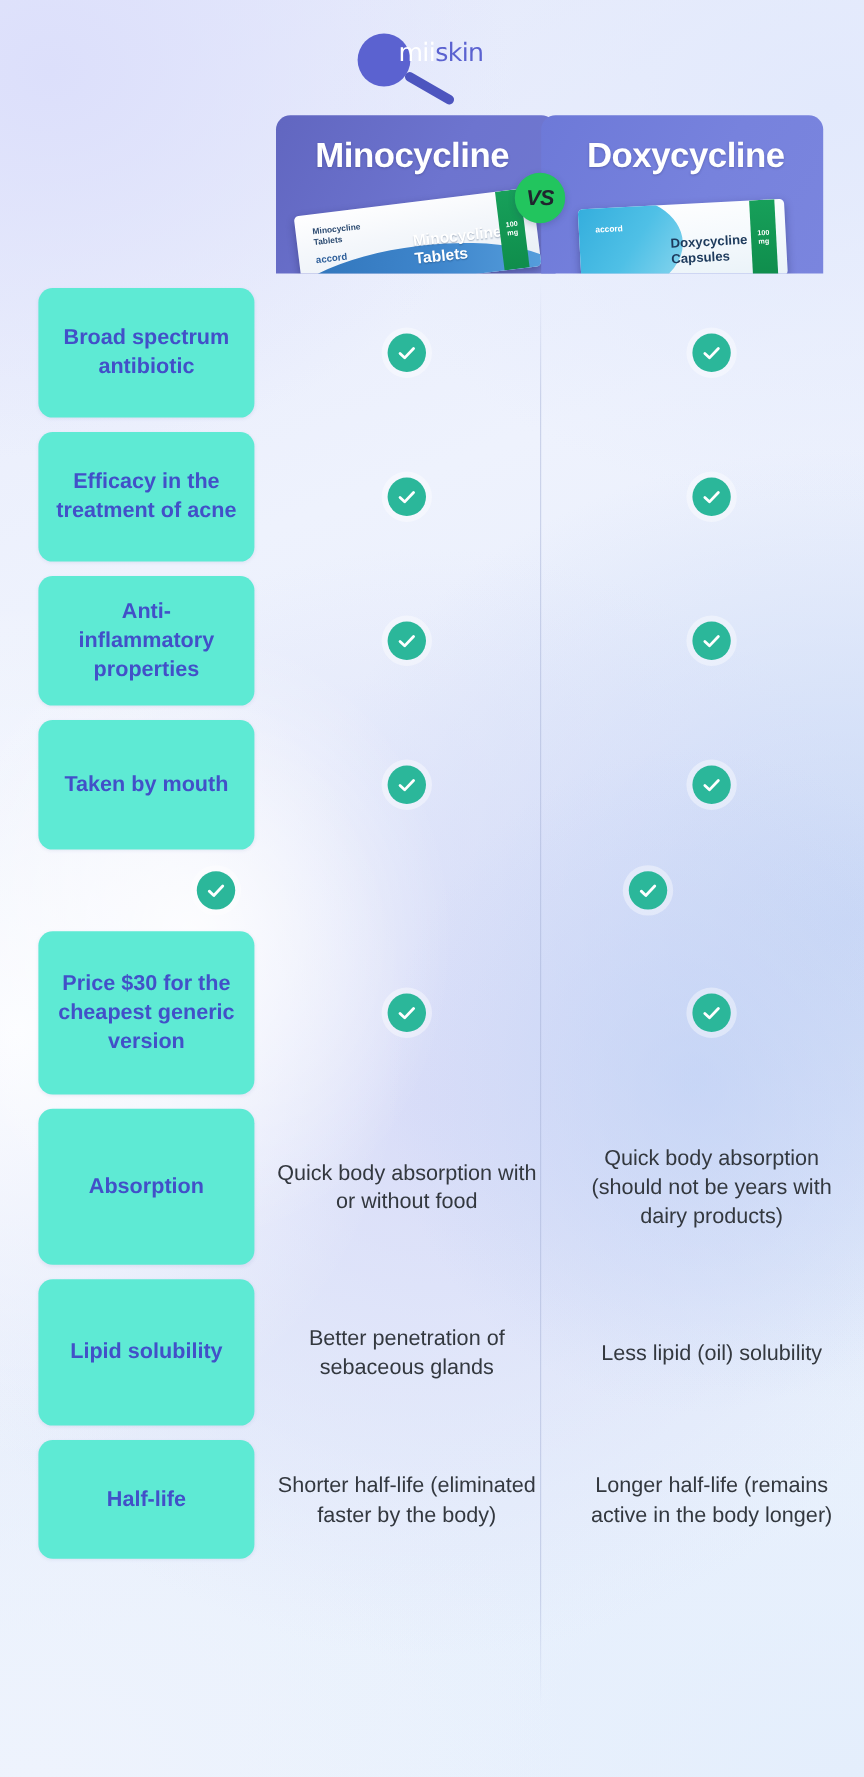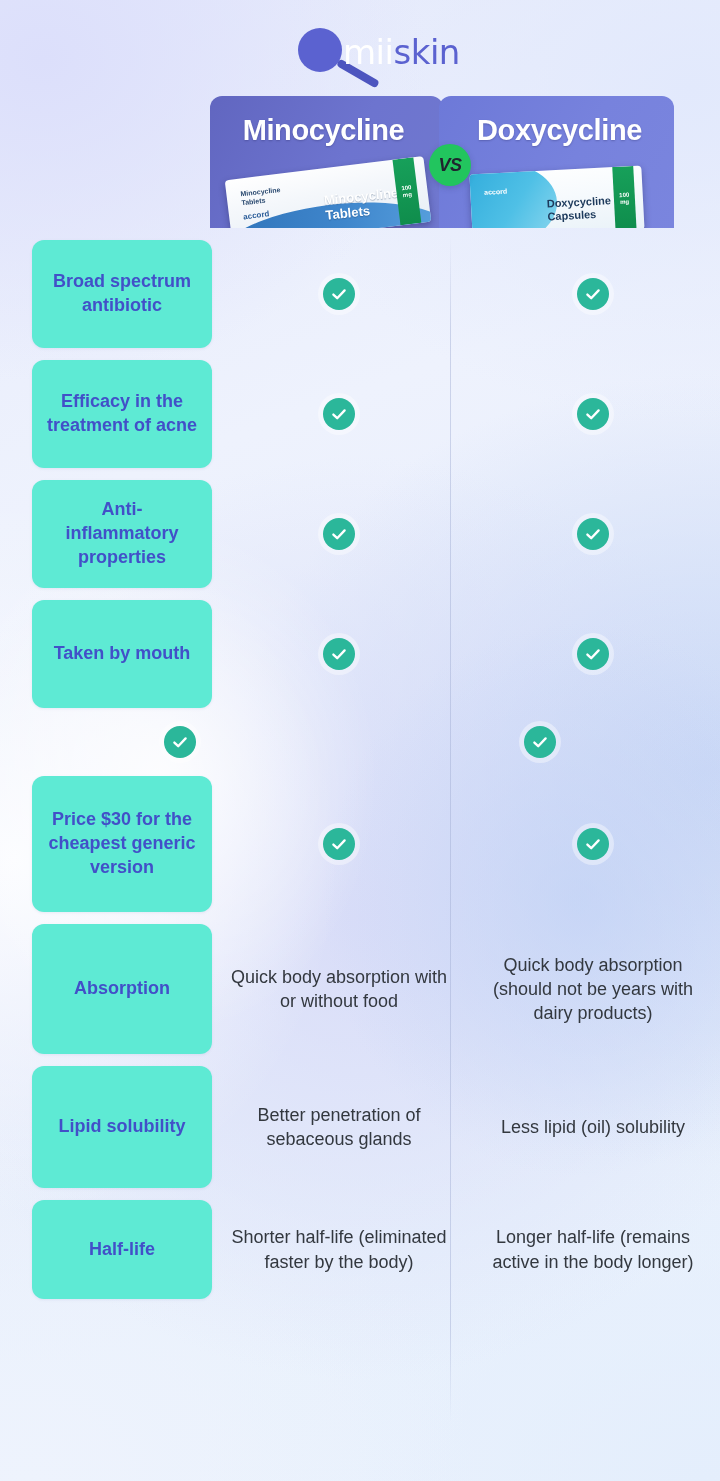--- a/index.html
+++ b/index.html
@@ -76,22 +76,22 @@
     position: absolute;
     left: 46px; top: 32px;
     width: 46px; height: 8px;
     border-radius: 5px;
     background: #4d55bf;
     transform: rotate(30deg);
     transform-origin: left center;
   }
   .logo-text {
     position: absolute;
-    left: 15px; top: 6px;
-    font-size: 34px;
+    left: 4px; top: 6px;
+    font-size: 21px;
     letter-spacing: -0.5px;
     font-weight: 400;
     color: #5b62d0;
     font-family: "DejaVu Sans", sans-serif;
     padding-left: 36px;
   }
   .logo-text .mii { color: #ffffff; }
 
   
   .header {
@@ -100,28 +100,29 @@
     top: 96px;
     width: 480px;
     height: 132px;
   }
   .panel {
     position: absolute;
     top: 0;
     height: 132px;
     border-radius: 12px 12px 0 0;
     overflow: hidden;
+    margin-left: 20px;
   }
   .panel-left {
     left: 0;
     width: 233px;
     background: linear-gradient(120deg, #6166c0 0%, #6d74cf 55%, #7078cf 100%);
   }
   .panel-right {
-    right: 16px;
+    right: 4px;
     width: 235px;
     background: linear-gradient(120deg, #6d79d8 0%, #7782dd 55%, #7a85de 100%);
   }
   .panel-title {
     position: absolute;
     left: 0; right: 0;
     top: 18px;
     text-align: center;
     color: #ffffff;
     font-size: 29px;

